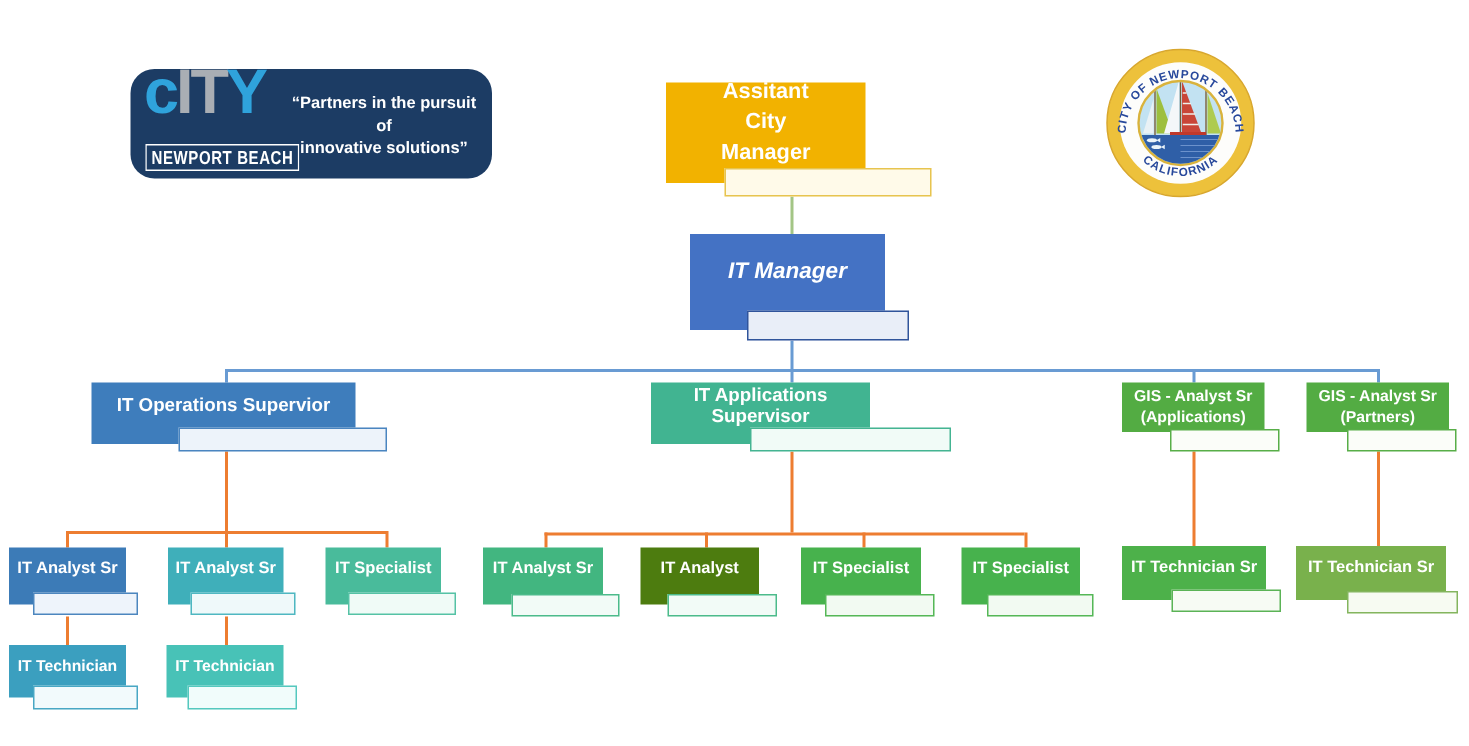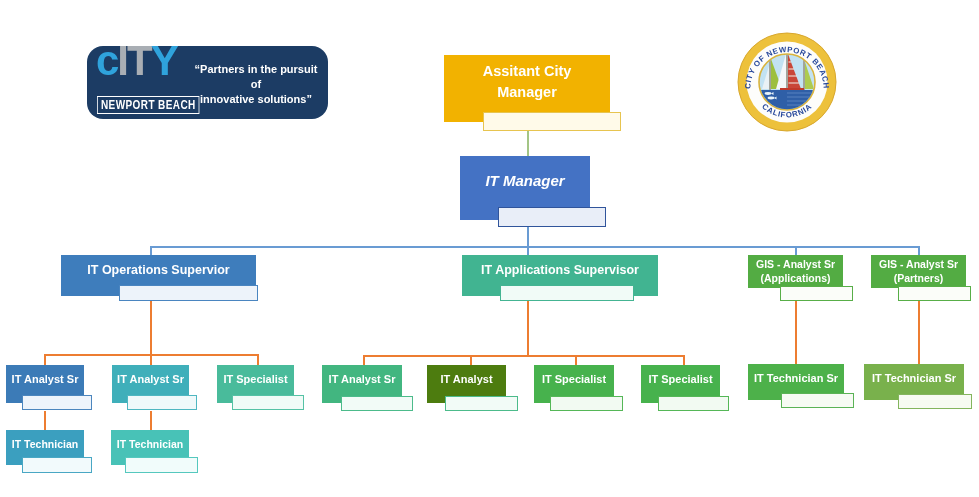--- a/index.html
+++ b/index.html
@@ -18,24 +18,24 @@
   .logo-banner{position:absolute;left:10px;bottom:5px;color:#fff;border:1.5px solid #fff;
         font-size:12.5px;font-weight:bold;padding:1px 4px;white-space:nowrap;
         transform:scaleX(0.8);transform-origin:left;letter-spacing:0.5px;}
   .logo-tagline{position:absolute;right:8px;top:16px;width:128px;color:#fff;font-size:11px;
         font-weight:bold;text-align:center;line-height:1.35;}
 
   
   .seal{position:absolute;left:737px;top:32px;width:100px;height:100px;}
 
   
-  .n-acm {left:444px;top:55px;width:166px;height:67px;font-size:14.5px;line-height:1.4;padding:0 26px 14px 26px;}
+  .n-acm {left:444px;top:55px;width:133px;height:67px;font-size:14.5px;line-height:1.4;padding:0 26px 14px 26px;}
   .n-itm {left:460px;top:156px;width:130px;height:64px;font-size:15px;padding-bottom:16px;}
-  .n-ops {left:61px; top:255px;width:195px;height:41px;font-size:12.5px;padding-bottom:12px;}
-  .n-apps{left:434px;top:255px;width:196px;height:41px;font-size:12.5px;padding-bottom:12px;margin-left:28px;}
+  .n-ops {left:61px; top:255px;width:176px;height:41px;font-size:12.5px;padding-bottom:12px;}
+  .n-apps{left:434px;top:255px;width:146px;height:41px;font-size:12.5px;padding-bottom:12px;}
   .n-gis1{left:748px;top:255px;width:95px;height:33px;font-size:10.5px;line-height:1.3;}
   .n-gis2{left:871px;top:255px;width:95px;height:33px;font-size:10.5px;line-height:1.3;}
   .child {top:365px;height:38px;font-size:11px;padding-bottom:10px;}
   .n-o1{left:6px;  width:78px;} .n-o2{left:112px;width:77px;} .n-o3{left:217px;width:77px;}
   .n-a1{left:322px;width:80px;} .n-a2{left:427px;width:79px;}
   .n-a3{left:534px;width:80px;} .n-a4{left:641px;width:79px;}
   .n-t1{left:748px;top:364px;width:96px; height:36px;font-size:11px;padding-bottom:9px;}
   .n-t2{left:864px;top:364px;width:100px;height:36px;font-size:11px;padding-bottom:9px;}
   .n-tech1{left:6px;  top:430px;width:78px;height:35px;font-size:10.5px;padding-bottom:7px;}
   .n-tech2{left:111px;top:430px;width:78px;height:35px;font-size:10.5px;padding-bottom:7px;}

